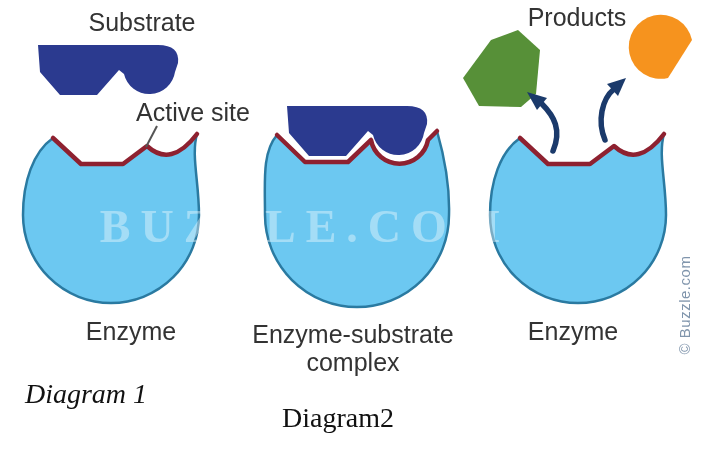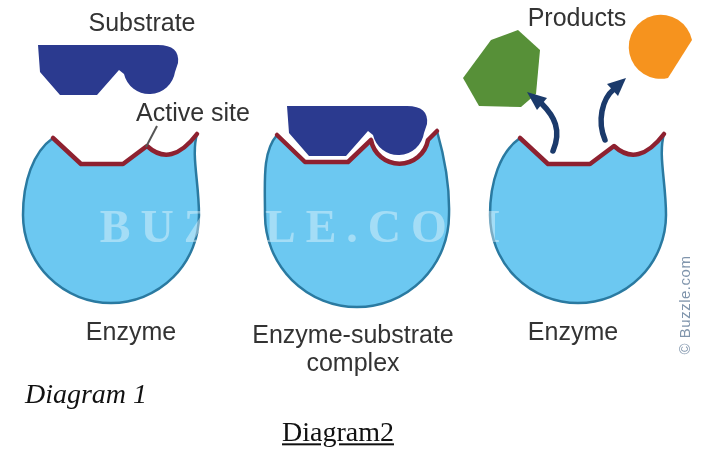--- a/index.html
+++ b/index.html
@@ -89,17 +89,17 @@
 
   <div class="lbl" style="left:131px;top:331px;">Enzyme</div>
 
   <div class="lbl multi" style="left:353px;top:348px;">Enzyme-substrate
 complex</div>
 
   <div class="lbl" style="left:573px;top:331px;">Enzyme</div>
 
   <div class="lbl serif" style="left:86px;top:394px;font-style:italic;">Diagram 1</div>
 
-  <div class="lbl serif" style="left:338px;top:432px;text-decoration:underline;">Diagram2</div>
+  <div class="lbl serif" style="left:338px;top:418px;">Diagram2</div>
 
 
   <div class="lbl credit" style="left:685px;top:305px;">© Buzzle.com</div>
 </div>
 
 </body></html>

